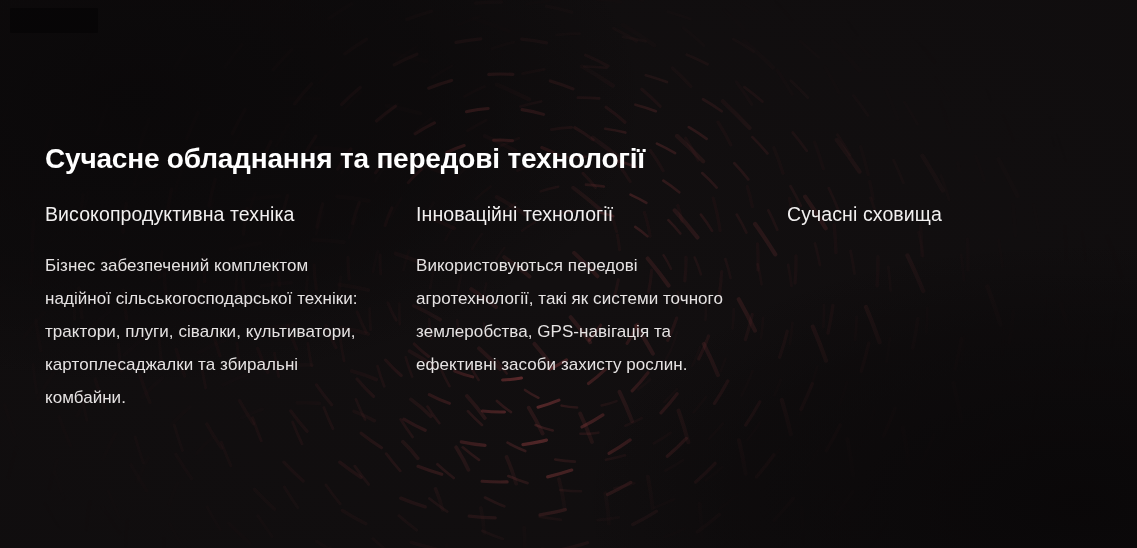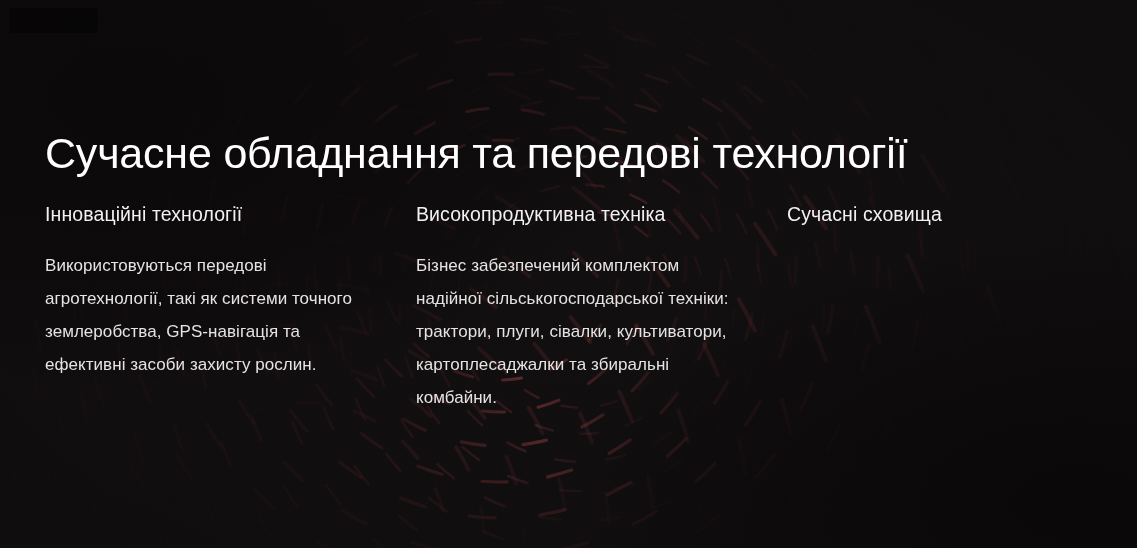--- a/index.html
+++ b/index.html
@@ -48,25 +48,25 @@
   
   #content {
     position: relative;
     z-index: 3;
     width: 100%;
     height: 100%;
   }
   #page-title {
     position: absolute;
     left: 45px;
-    top: 98px;
+    top: 114px;
     width: 1030px;
     color: #ffffff;
-    font-size: 43px;
-    font-weight: 400;
+    font-size: 28px;
+    font-weight: 700;
     letter-spacing: -0.2px;
     line-height: 52px;
     white-space: nowrap;
   }
   #columns {
     position: absolute;
     left: 45px;
     top: 201px;
     width: 1060px;
     display: flex;
@@ -152,28 +152,28 @@
   </svg>
 
   <div id="bg-vignette"></div>
   <div id="corner-plate"></div>
 
   <div id="content">
     <h1 id="page-title">Сучасне обладнання та передові технології</h1>
 
     <div id="columns">
 
+      <div class="feature-col col-1">
+        <h2 class="feature-title">Високопродуктивна техніка</h2>
+        <p class="feature-body">Бізнес забезпечений комплектом надійної сільськогосподарської техніки: трактори, плуги, сівалки, культиватори, картоплесаджалки та збиральні комбайни.</p>
+      </div>
+
       <div class="feature-col col-2">
         <h2 class="feature-title">Інноваційні технології</h2>
         <p class="feature-body">Використовуються передові агротехнології, такі як системи точного землеробства, GPS-навігація та ефективні засоби захисту рослин.</p>
-      </div>
-
-      <div class="feature-col col-1">
-        <h2 class="feature-title">Високопродуктивна техніка</h2>
-        <p class="feature-body">Бізнес забезпечений комплектом надійної сільськогосподарської техніки: трактори, плуги, сівалки, культиватори, картоплесаджалки та збиральні комбайни.</p>
       </div>
 
       <div class="feature-col col-3">
         <h2 class="feature-title">Сучасні сховища</h2>
       </div>
 
     </div>
   </div>
 </div>
 

